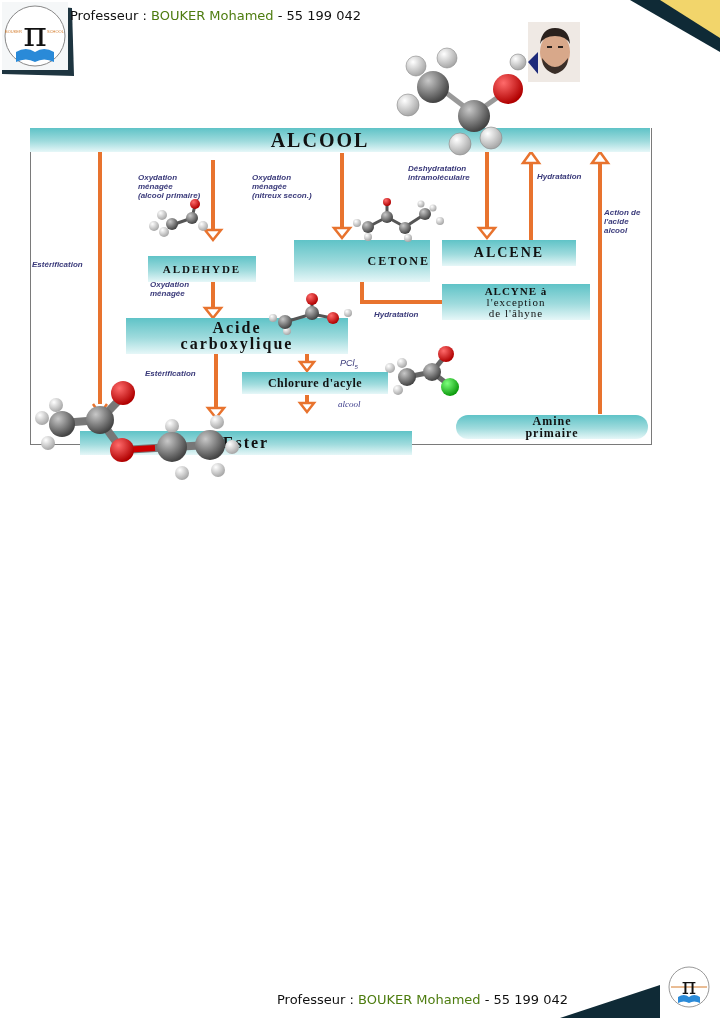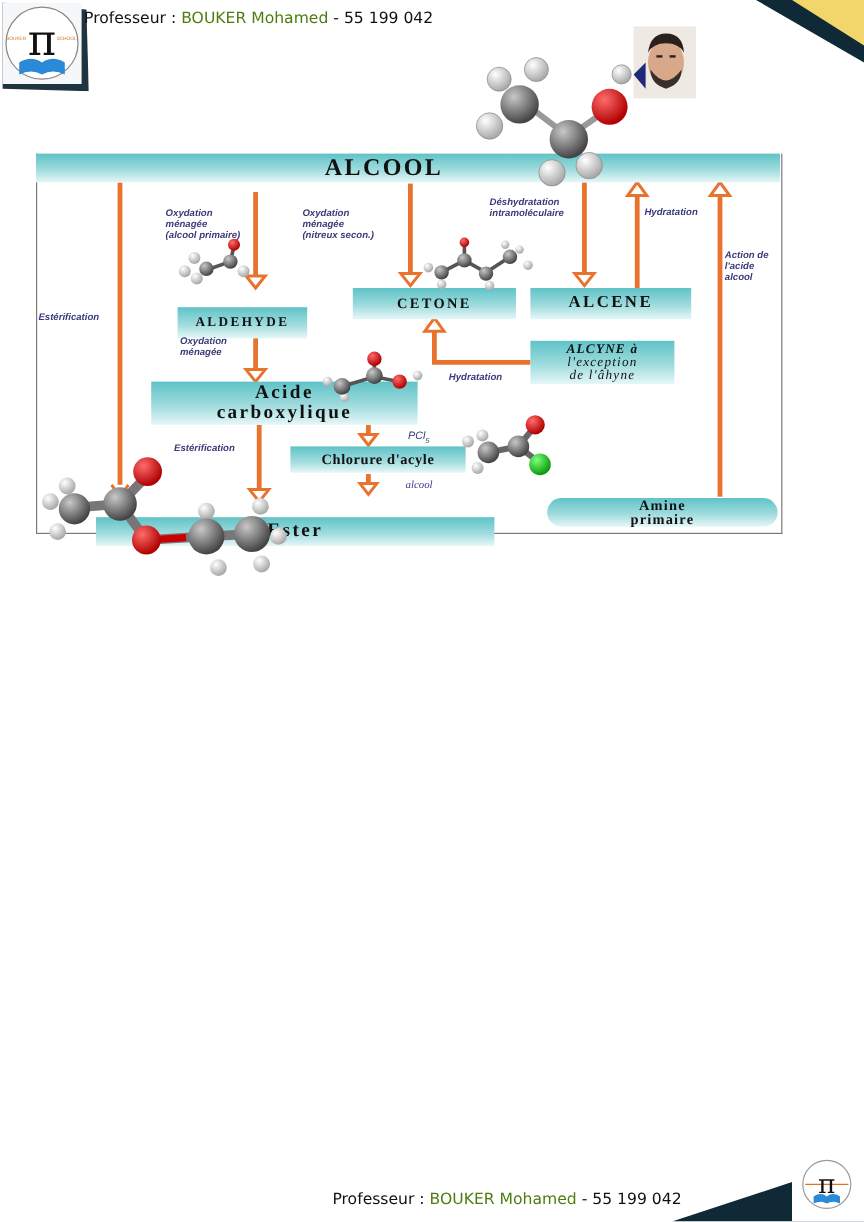--- a/index.html
+++ b/index.html
@@ -93,27 +93,27 @@
     <polygon points="300,403 314,403 307,412" fill="#fff" stroke-width="2.5"></polygon>
   </g>
 </svg>
 
 <div class="abs box" style="left:30px;top:128px;width:620px;height:24px;font-size:20px;">
   <span style="margin-left:-40px;">ALCOOL</span>
 </div>
 <div class="abs box" style="left:148px;top:256px;width:108px;height:26px;font-size:11px;">
   <span>ALDEHYDE</span>
 </div>
-<div class="abs box" style="left:294px;top:240px;width:136px;height:26px;font-size:12px;">
+<div class="abs box" style="left:294px;top:240px;width:136px;height:42px;font-size:12px;align-items:flex-end;">
   <span>CETONE</span>
 </div>
 <div class="abs box" style="left:442px;top:240px;width:134px;height:26px;font-size:14px;">
   <span>ALCENE</span>
 </div>
-<div class="abs box" style="left:442px;top:284px;width:120px;height:36px;font-size:11px;font-weight:normal;letter-spacing:1px;font-style:italic;">
+<div class="abs box" style="left:442px;top:284px;width:148px;height:36px;font-size:11px;font-weight:normal;letter-spacing:1px;">
   <span style="font-weight:bold;">ALCYNE à</span>
   <span>l'exception</span>
   <span>de l'âhyne</span>
 </div>
 <div class="abs box" style="left:126px;top:318px;width:222px;height:36px;font-size:16px;align-items:center;">
   <span>Acide</span>
   <span>carboxylique</span>
 </div>
 <div class="abs box" style="left:242px;top:372px;width:146px;height:22px;font-size:12px;letter-spacing:0.5px;text-align:right;">
   <span>Chlorure d'acyle</span>

